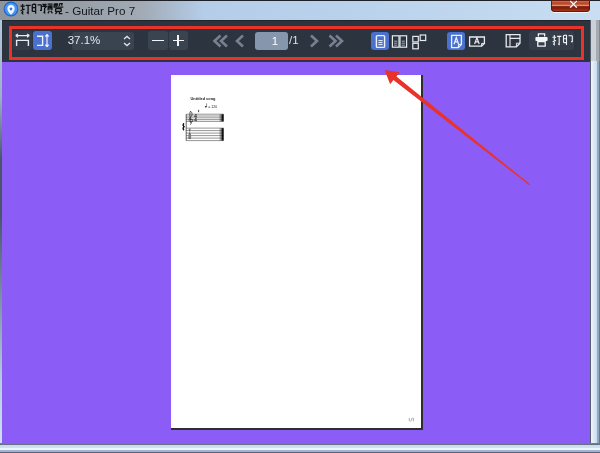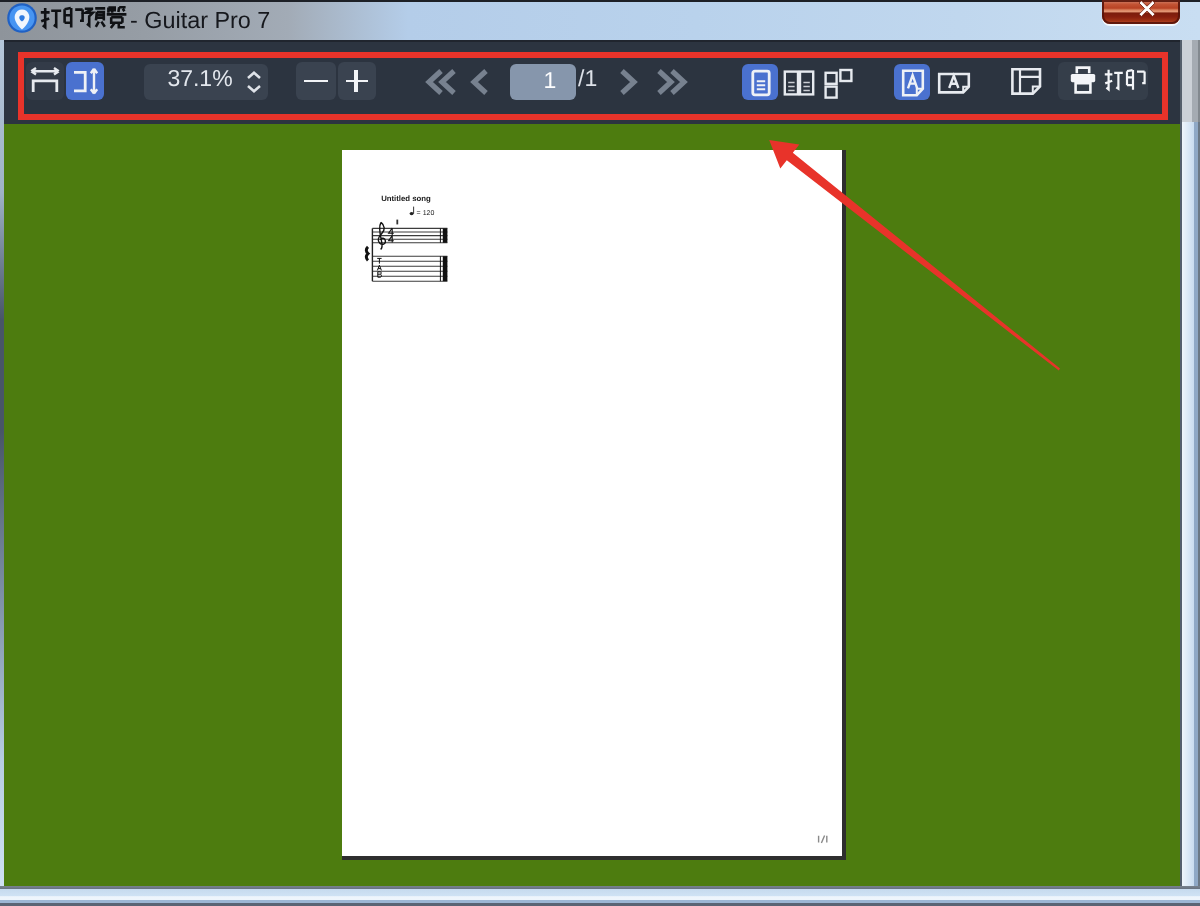--- a/index.html
+++ b/index.html
@@ -1,15 +1,15 @@
 <!DOCTYPE html>
 <html><head><meta charset="utf-8"><style>
 html,body{margin:0;padding:0;}
 body{width:600px;height:453px;overflow:hidden;font-family:"Liberation Sans",sans-serif;-webkit-font-smoothing:antialiased;}
-#root{position:relative;width:600px;height:453px;background:#4d7c0f;overflow:hidden;}
+#root{position:relative;width:600px;height:453px;background:#8b5cf6;overflow:hidden;}
 .abs{position:absolute;}
 .tbtn{position:absolute;border-radius:3px;}
 </style></head><body>
 <div id="root">
 
 <div class="abs" style="left:0;top:0;width:600px;height:20px;background:linear-gradient(90deg,#8e949b 0%,#969da5 12%,#a2abb6 24%,#b4cde9 34%,#b9d2ec 58%,#c0d7ee 80%,#c9def2 100%);"></div>
 <div class="abs" style="left:0;top:0;width:600px;height:1px;background:#1d2026;"></div>
 
 <svg class="abs" style="left:3px;top:1px;" width="16" height="16" viewBox="0 0 16 16">
  <circle cx="8" cy="8" r="7.4" fill="#2061c4"></circle>
@@ -46,21 +46,21 @@
  <path d="M2.6 4.6 H16.4 M2.6 4.6 L5 3 M2.6 4.6 L5 6.2 M16.4 4.6 L14 3 M16.4 4.6 L14 6.2" stroke-width="1.2"></path>
  <path d="M3.6 15 V9.4 H15.4 V15"></path>
 </svg>
 <div class="tbtn" style="left:32.5px;top:31px;width:19.5px;height:18.5px;background:#4a71cf;"></div>
 <svg class="abs" style="left:32.5px;top:31px;" width="19" height="19" viewBox="0 0 19 19" fill="none" stroke="#eef1f6" stroke-width="1.4">
  <path d="M4 5.2 H9.6 V14.4 H4"></path>
  <path d="M14 3.4 V15.8 M14 3.4 L12.4 5.6 M14 3.4 L15.6 5.6 M14 15.8 L12.4 13.6 M14 15.8 L15.6 13.6" stroke-width="1.2"></path>
 </svg>
 
 <div class="tbtn" style="left:72px;top:32px;width:62px;height:17.5px;background:#3a4350;"></div>
-<div class="abs" style="left:72px;top:32px;width:56px;height:17.5px;line-height:17.5px;text-align:center;font-size:11.5px;color:#e3e7ed;">37.1%</div>
+<div class="abs" style="left:56px;top:32px;width:56px;height:17.5px;line-height:17.5px;text-align:center;font-size:11.5px;color:#e3e7ed;">37.1%</div>
 <svg class="abs" style="left:122px;top:35px;" width="10" height="12" viewBox="0 0 10 12" fill="none" stroke="#dfe3e9" stroke-width="1.3">
  <path d="M2 4 L5 1.4 L8 4 M2 8 L5 10.6 L8 8"></path>
 </svg>
 
 <div class="tbtn" style="left:148px;top:31px;width:19.5px;height:18.5px;background:#3a4350;"></div>
 <div class="tbtn" style="left:168.5px;top:31px;width:19.5px;height:18.5px;background:#3a4350;"></div>
 <div class="abs" style="left:152px;top:39.5px;width:11.5px;height:1.8px;background:#f2f4f7;"></div>
 <div class="abs" style="left:172.5px;top:39.5px;width:11.5px;height:1.8px;background:#f2f4f7;"></div>
 <div class="abs" style="left:177.4px;top:34.6px;width:1.8px;height:11.5px;background:#f2f4f7;"></div>
 

